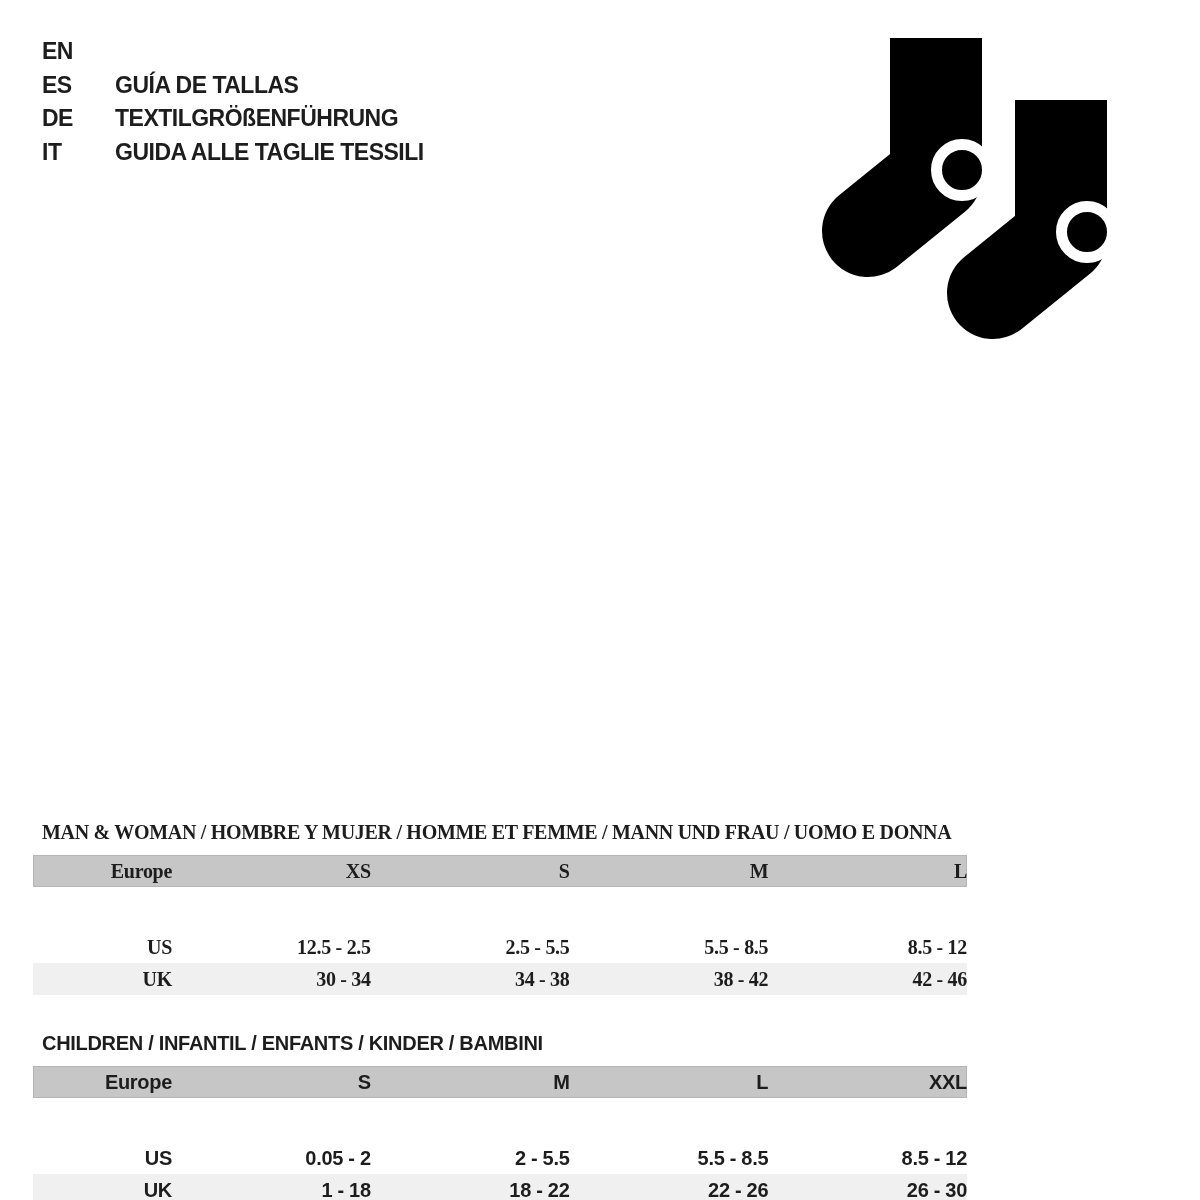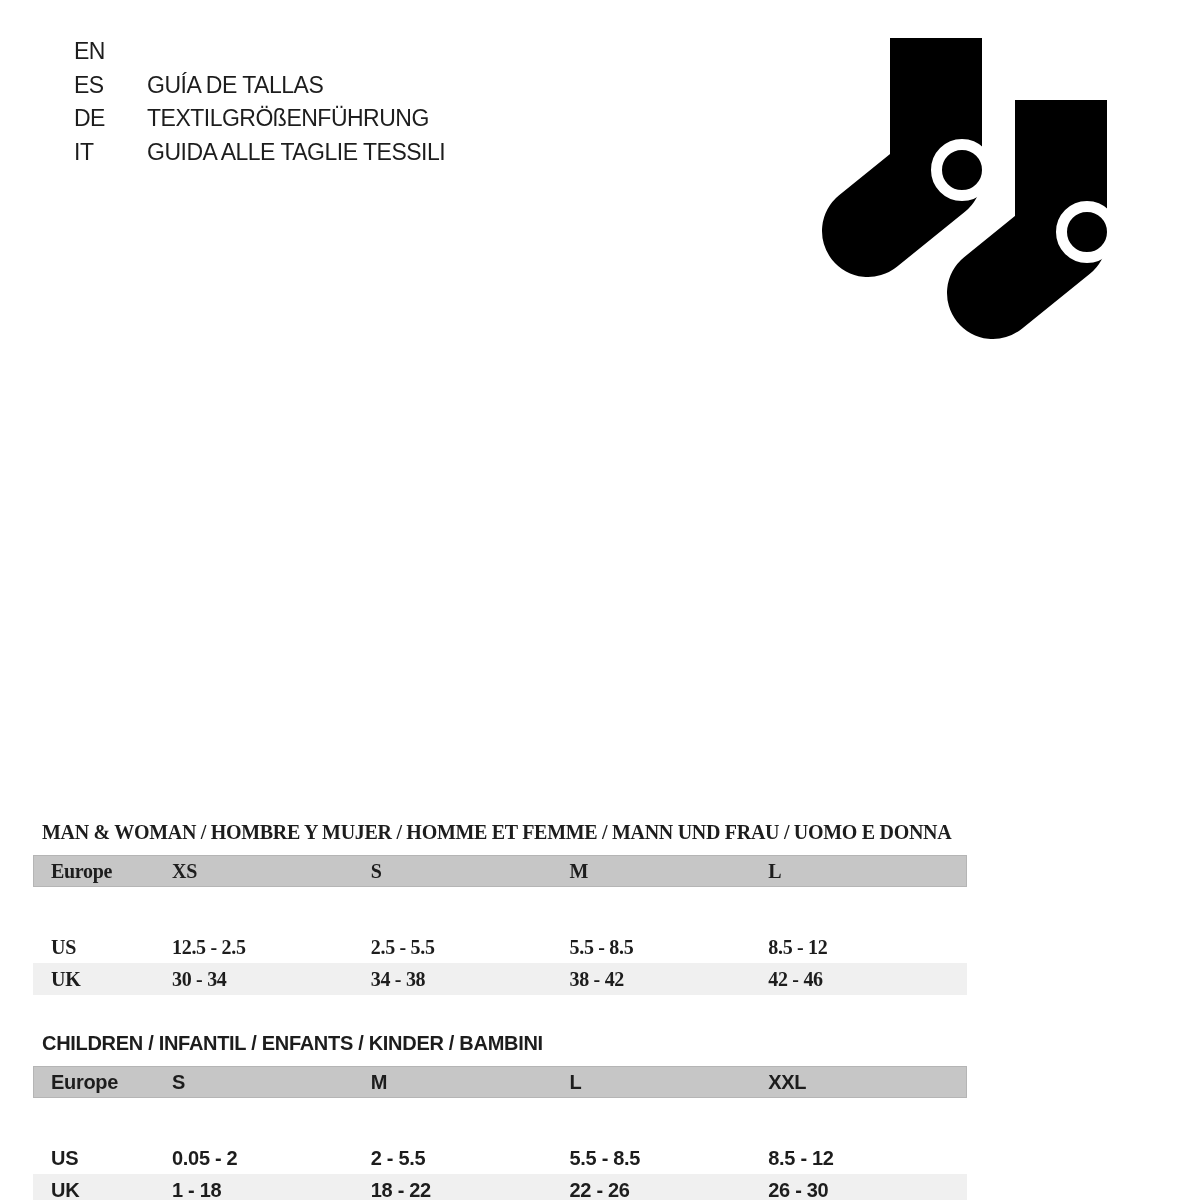--- a/index.html
+++ b/index.html
@@ -13,21 +13,21 @@
   }
   .canvas { position: absolute; inset: 0; }
 
   
   .langs {
     position: absolute; left: 42px; top: 35px;
   }
   .lang-row {
     display: flex; align-items: center;
     height: 33.5px;
-    font-weight: 400; font-size: 23px; letter-spacing: -0.5px; margin-left: 32px;
+    font-weight: 700; font-size: 23px; letter-spacing: -0.5px;
   }
   .lang-code { width: 73px; flex: 0 0 73px; }
   .lang-label { white-space: nowrap; }
 
   .category-line {
     position: absolute; left: 42px; top: 222px;
     font-weight: 700; font-size: 23px; letter-spacing: -0.5px;
     white-space: nowrap;
   }
 
@@ -48,22 +48,22 @@
     margin: 0 0 11px 9px;
     font-weight: 700; font-size: 20px; letter-spacing: -0.3px;
     line-height: 24px; white-space: nowrap;
   }
   .trow {
     display: grid;
     grid-template-columns: 139px repeat(4, 1fr);
     height: 32px; align-items: center;
     font-weight: 700; font-size: 20px; letter-spacing: -0.3px;
   }
-  .trow .cell { text-align: left; }
-  .trow .cell.rowlabel { text-align: left; padding-left: 18px; }
+  .trow .cell { text-align: right; }
+  .trow .cell.rowlabel { text-align: right; padding-left: 18px; }
   .trow.head { background: #c6c6c6; box-shadow: 0 0 0 1px #b5b5b5 inset; }
   .trow.row-us { background: #ffffff; margin-top: 44px; }
   .trow.row-uk { background: #f0f0f0; }
 </style>
 </head>
 <body>
 
 <div class="canvas">
 
   <div class="langs">

